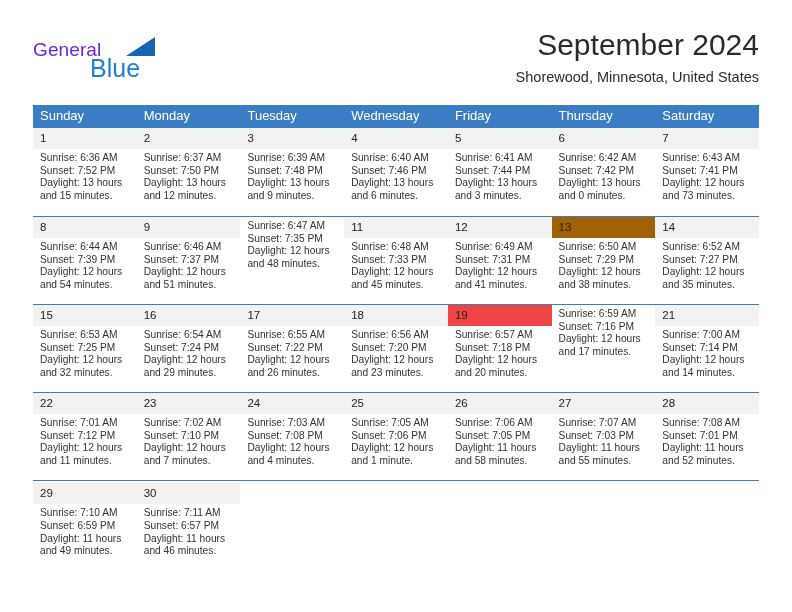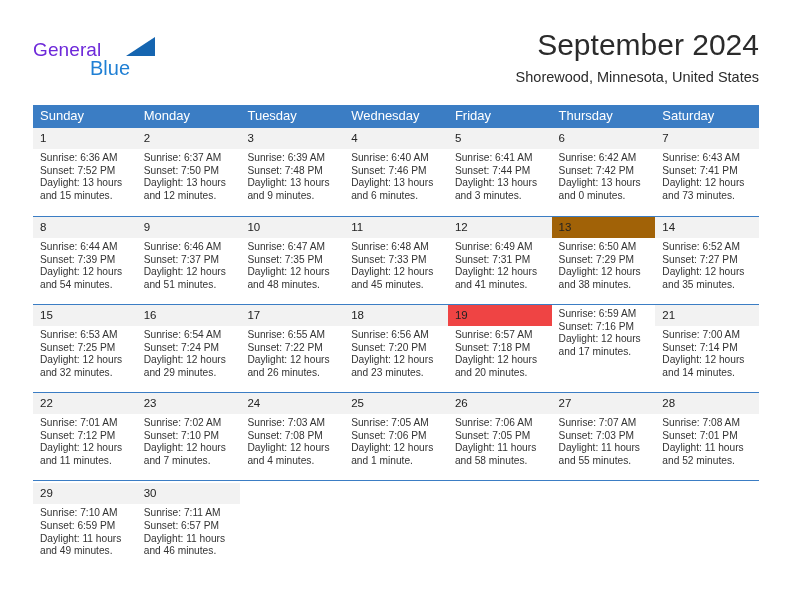--- a/index.html
+++ b/index.html
@@ -53,21 +53,21 @@
     top: 3px;
     width: 0;
     height: 0;
     border-left: 29px solid transparent;
     border-bottom: 19px solid #1565b0;
   }
   .logo-blue {
     position: absolute;
     left: 57px;
     top: 22px;
-    font-size: 20px;
+    font-size: 25px;
     color: #1f7fd4;
     line-height: 24px;
     font-family: "Liberation Sans", sans-serif;
   }
   .title-block {
     position: absolute;
     right: 0;
     top: 0;
     text-align: right;
   }
@@ -251,21 +251,20 @@
           <div class="day-cell">
             <div class="day-num" style="background: rgb(242, 242, 242);">9</div>
             <div class="day-body">
               <div class="day-line">Sunrise: 6:46 AM</div>
               <div class="day-line">Sunset: 7:37 PM</div>
               <div class="day-line">Daylight: 12 hours</div>
               <div class="day-line">and 51 minutes.</div>
             </div>
           </div>
           <div class="day-cell">
-            <div class="day-num" style="background: rgb(242, 242, 242);">10</div>
             <div class="day-body">
               <div class="day-line">Sunrise: 6:47 AM</div>
               <div class="day-line">Sunset: 7:35 PM</div>
               <div class="day-line">Daylight: 12 hours</div>
               <div class="day-line">and 48 minutes.</div>
             </div>
           </div>
           <div class="day-cell">
             <div class="day-num" style="background: rgb(242, 242, 242);">11</div>
             <div class="day-body">

